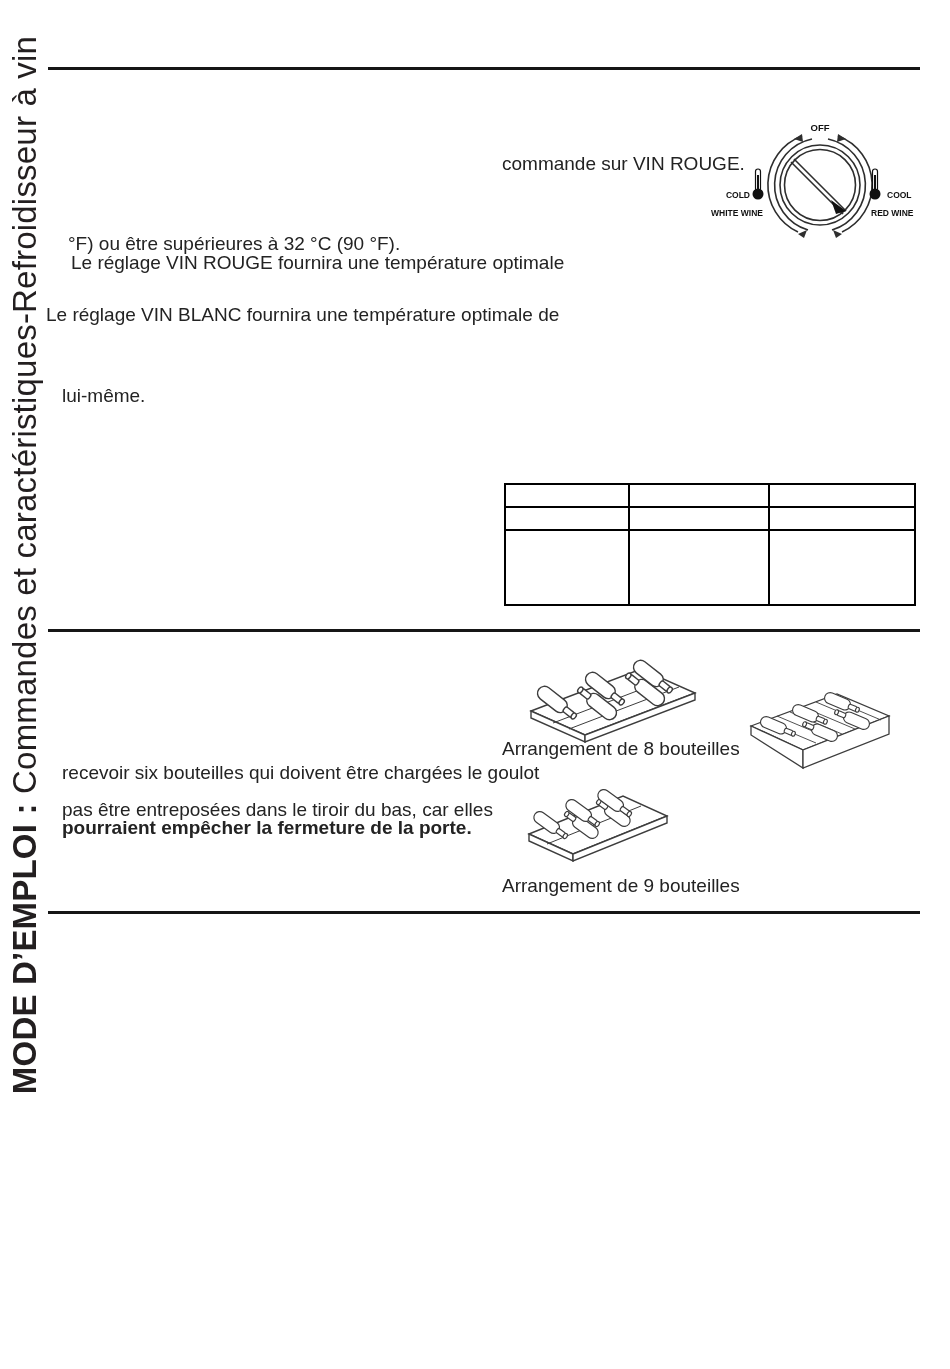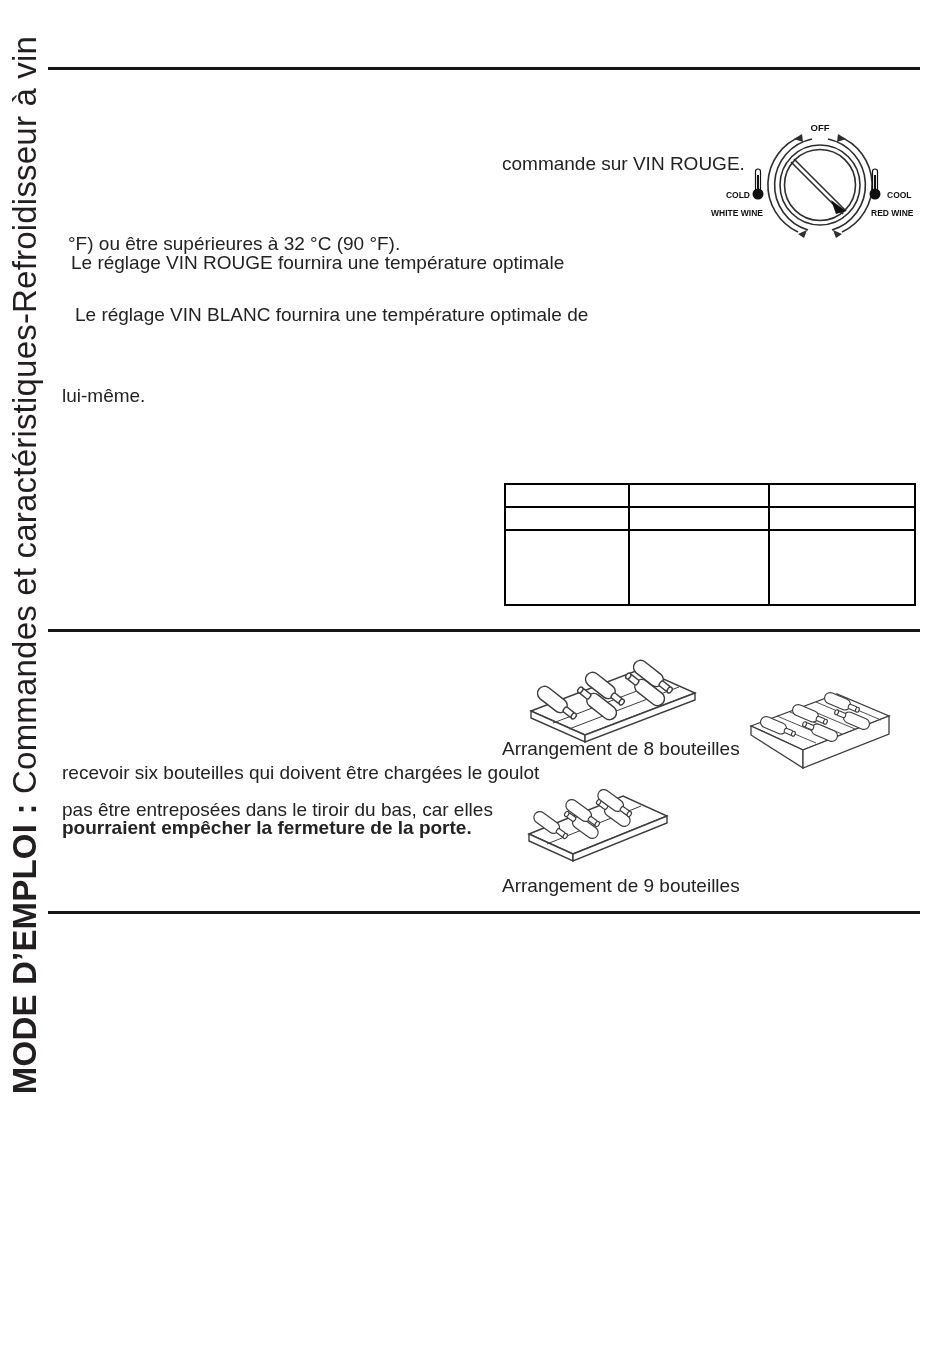--- a/index.html
+++ b/index.html
@@ -38,21 +38,21 @@
 
   <div class="vtitle"><span class="vbold">MODE D’EMPLOI :</span><span> Commandes et caractéristiques-Refroidisseur à vin</span></div>
 
   <div class="rule r1"></div>
   <div class="rule r2"></div>
   <div class="rule r3"></div>
 
   <div class="tline" style="left:502px;top:155px;">commande sur VIN ROUGE.</div>
   <div class="tline" style="left:68px;top:235px;">°F) ou être supérieures à 32 °C (90 °F).</div>
   <div class="tline" style="left:62px;top:254px;margin-left:9px;">Le réglage VIN ROUGE fournira une température optimale</div>
-  <div class="tline" style="left:75px;top:306px;">Le réglage VIN BLANC fournira une température optimale de</div>
+  <div class="tline" style="left:46px;top:306px;">Le réglage VIN BLANC fournira une température optimale de</div>
   <div class="tline" style="left:62px;top:387px;">lui-même.</div>
 
   <svg class="art" style="left:705px;top:113px;" width="225" height="125" viewBox="0 0 225 125">
     <g fill="none" stroke="#2e2e2e" stroke-width="1.6">
 
       <path d="M97,23 A52,52 0 0 0 93,119"></path>
       <path d="M107,26 A47,47 0 0 0 103,117"></path>
       <path d="M133,23 A52,52 0 0 1 137,119"></path>
       <path d="M123,26 A47,47 0 0 1 127,117"></path>
 

